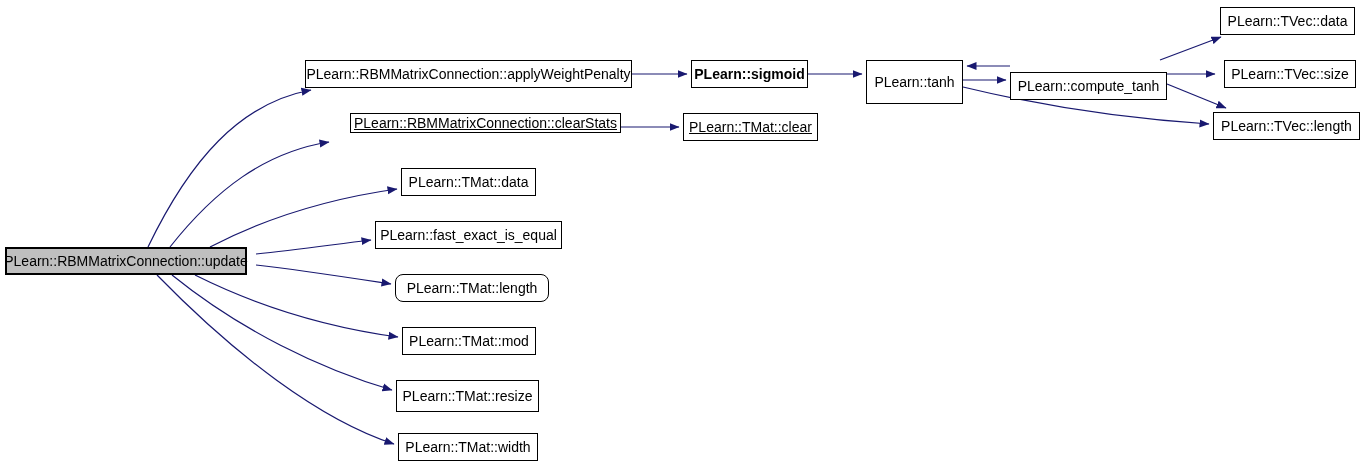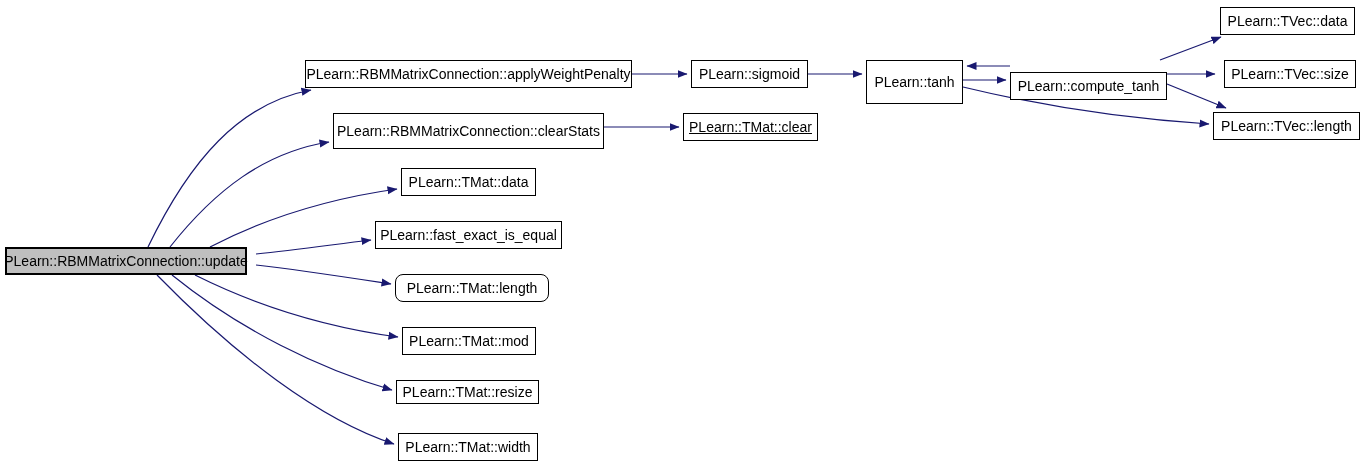--- a/index.html
+++ b/index.html
@@ -60,27 +60,27 @@
     <path class="edge" d="M963,80 L1006,80" marker-end="url(#arrowhead)"></path>
     <path class="edge" d="M1010,66 L967,66" marker-end="url(#arrowhead)"></path>
     <path class="edge" d="M963,87 C1050,108 1130,119 1209,124" marker-end="url(#arrowhead)"></path>
     <path class="edge" d="M1160,60 C1181,52 1200,45 1221,37" marker-end="url(#arrowhead)"></path>
     <path class="edge" d="M1167,74 L1215,74" marker-end="url(#arrowhead)"></path>
     <path class="edge" d="M1167,84 L1226,108" marker-end="url(#arrowhead)"></path>
   </svg>
 
 <div class="node root" style="left: 5px; top: 247px; width: 242px; height: 28px;">PLearn::RBMMatrixConnection::update</div>
     <div class="node" style="left: 305px; top: 60px; width: 327px; height: 28px;">PLearn::RBMMatrixConnection::applyWeightPenalty</div>
-    <div class="node" style="left: 333px; top: 113px; width: 271px; height: 36px;">PLearn::RBMMatrixConnection::clearStats</div>
-    <div class="node" style="left: 691px; top: 60px; width: 117px; height: 28px;">PLearn::sigmoid</div>
+    <div class="node" style="left: 350px; top: 113px; width: 271px; height: 20px; text-decoration: underline;">PLearn::RBMMatrixConnection::clearStats</div>
+    <div class="node" style="left: 691px; top: 60px; width: 117px; height: 28px; font-weight: bold;">PLearn::sigmoid</div>
     <div class="node" style="left: 866px; top: 60px; width: 97px; height: 44px;">PLearn::tanh</div>
     <div class="node" style="left: 1010px; top: 60px; width: 157px; height: 28px; margin-top: 12px;">PLearn::compute_tanh</div>
     <div class="node" style="left: 1220px; top: 7px; width: 135px; height: 28px;">PLearn::TVec::data</div>
     <div class="node" style="left: 1224px; top: 60px; width: 132px; height: 28px;">PLearn::TVec::size</div>
     <div class="node" style="left: 1213px; top: 112px; width: 147px; height: 28px;">PLearn::TVec::length</div>
     <div class="node" style="left: 683px; top: 113px; width: 135px; height: 28px; text-decoration: underline;">PLearn::TMat::clear</div>
     <div class="node" style="left: 401px; top: 168px; width: 135px; height: 28px;">PLearn::TMat::data</div>
     <div class="node" style="left: 375px; top: 221px; width: 187px; height: 28px;">PLearn::fast_exact_is_equal</div>
     <div class="node" style="left: 395px; top: 274px; width: 154px; height: 28px; border-radius: 8px;">PLearn::TMat::length</div>
     <div class="node" style="left: 402px; top: 327px; width: 134px; height: 28px;">PLearn::TMat::mod</div>
-    <div class="node" style="left: 396px; top: 380px; width: 143px; height: 24px;">PLearn::TMat::resize</div>
+    <div class="node" style="left: 396px; top: 380px; width: 143px; height: 32px;">PLearn::TMat::resize</div>
     <div class="node" style="left: 398px; top: 433px; width: 140px; height: 28px;">PLearn::TMat::width</div>
   </div>
 
 </body></html>

